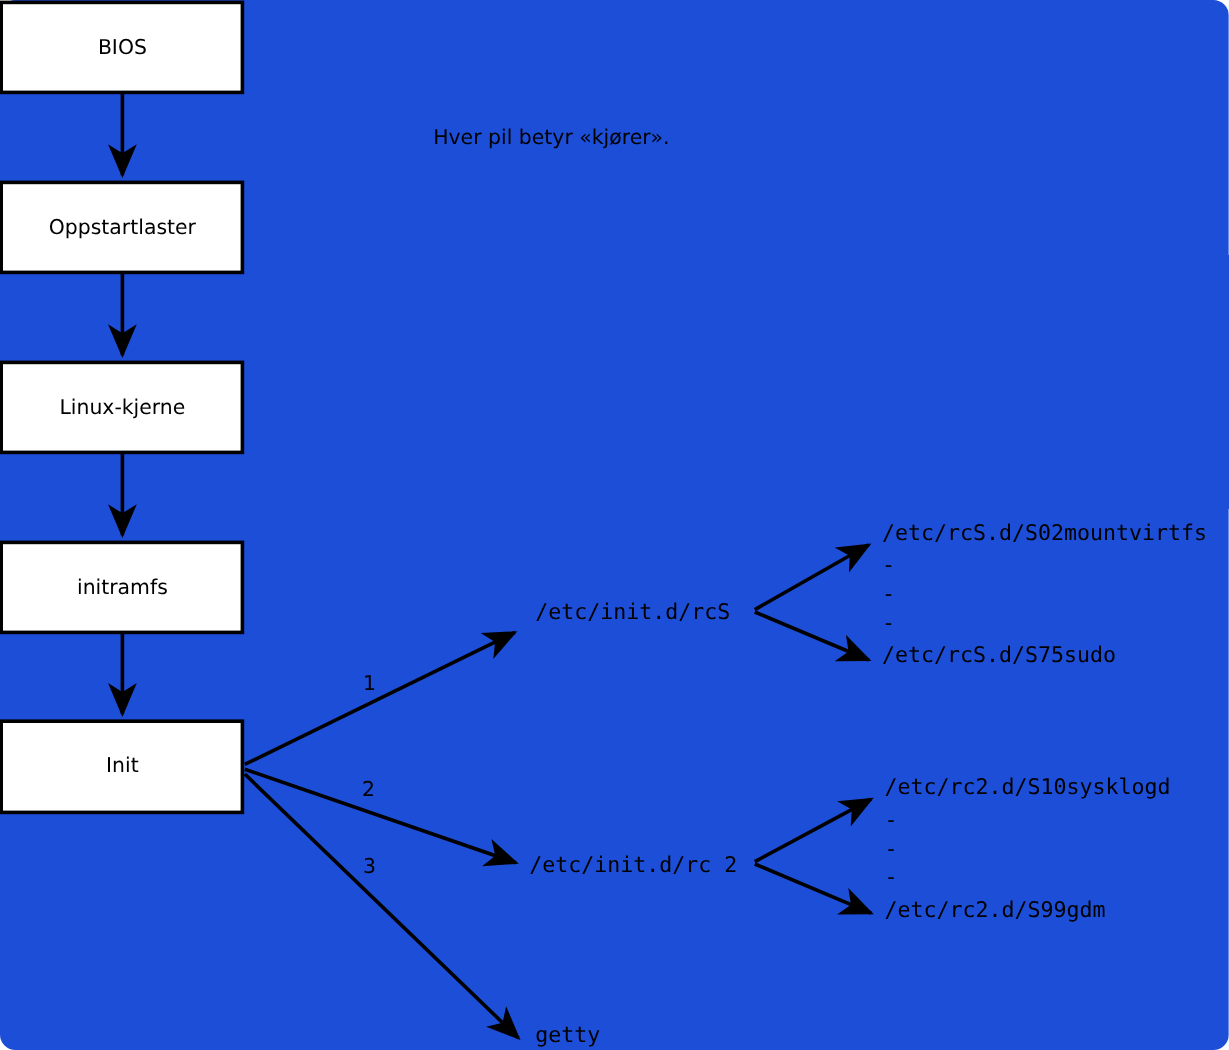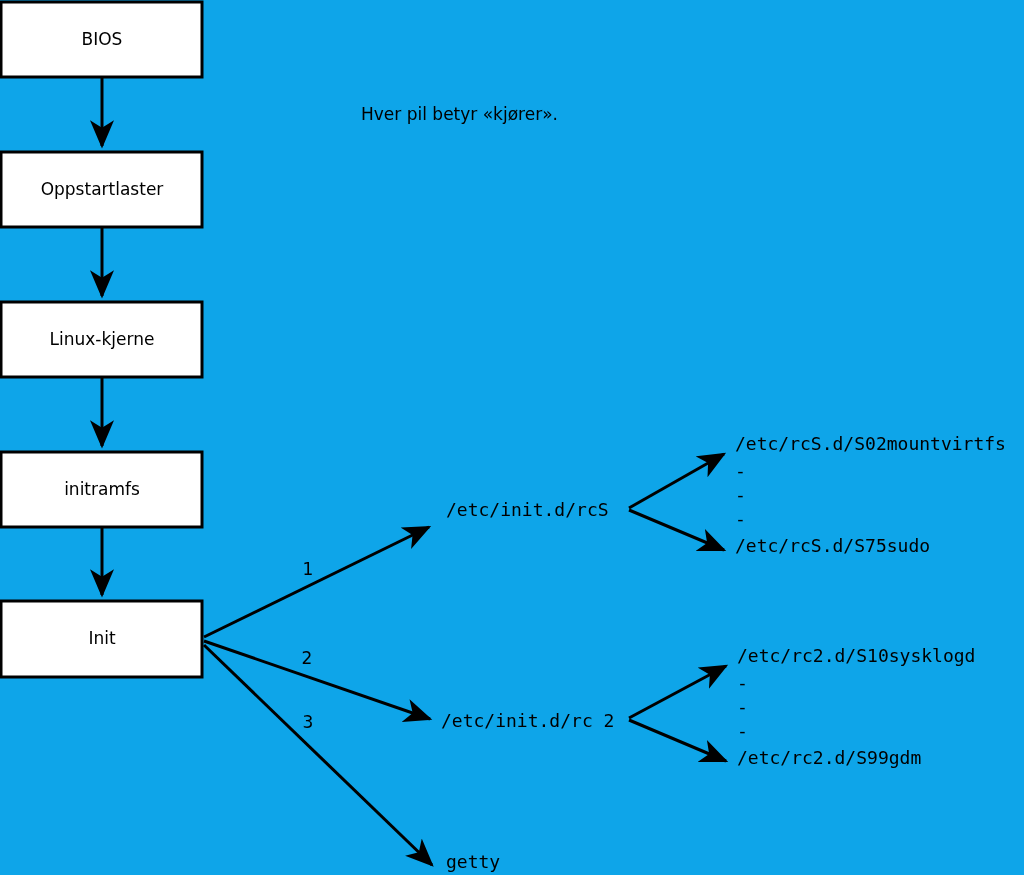--- a/index.html
+++ b/index.html
@@ -10,21 +10,22 @@
   body {
     width: 1024px;
     height: 875px;
     overflow: hidden;
     font-family: "DejaVu Sans", sans-serif;
   }
   #diagram-root {
     position: relative;
     width: 1024px;
     height: 875px;
-    background: #0ea5e9;
+    background: #1d4ed8;
+    border-radius: 13px;
   }
   svg.diagram-svg {
     position: absolute;
     top: 0;
     left: 0;
     width: 1024px;
     height: 875px;
     display: block;
   }
   .box-rect {

